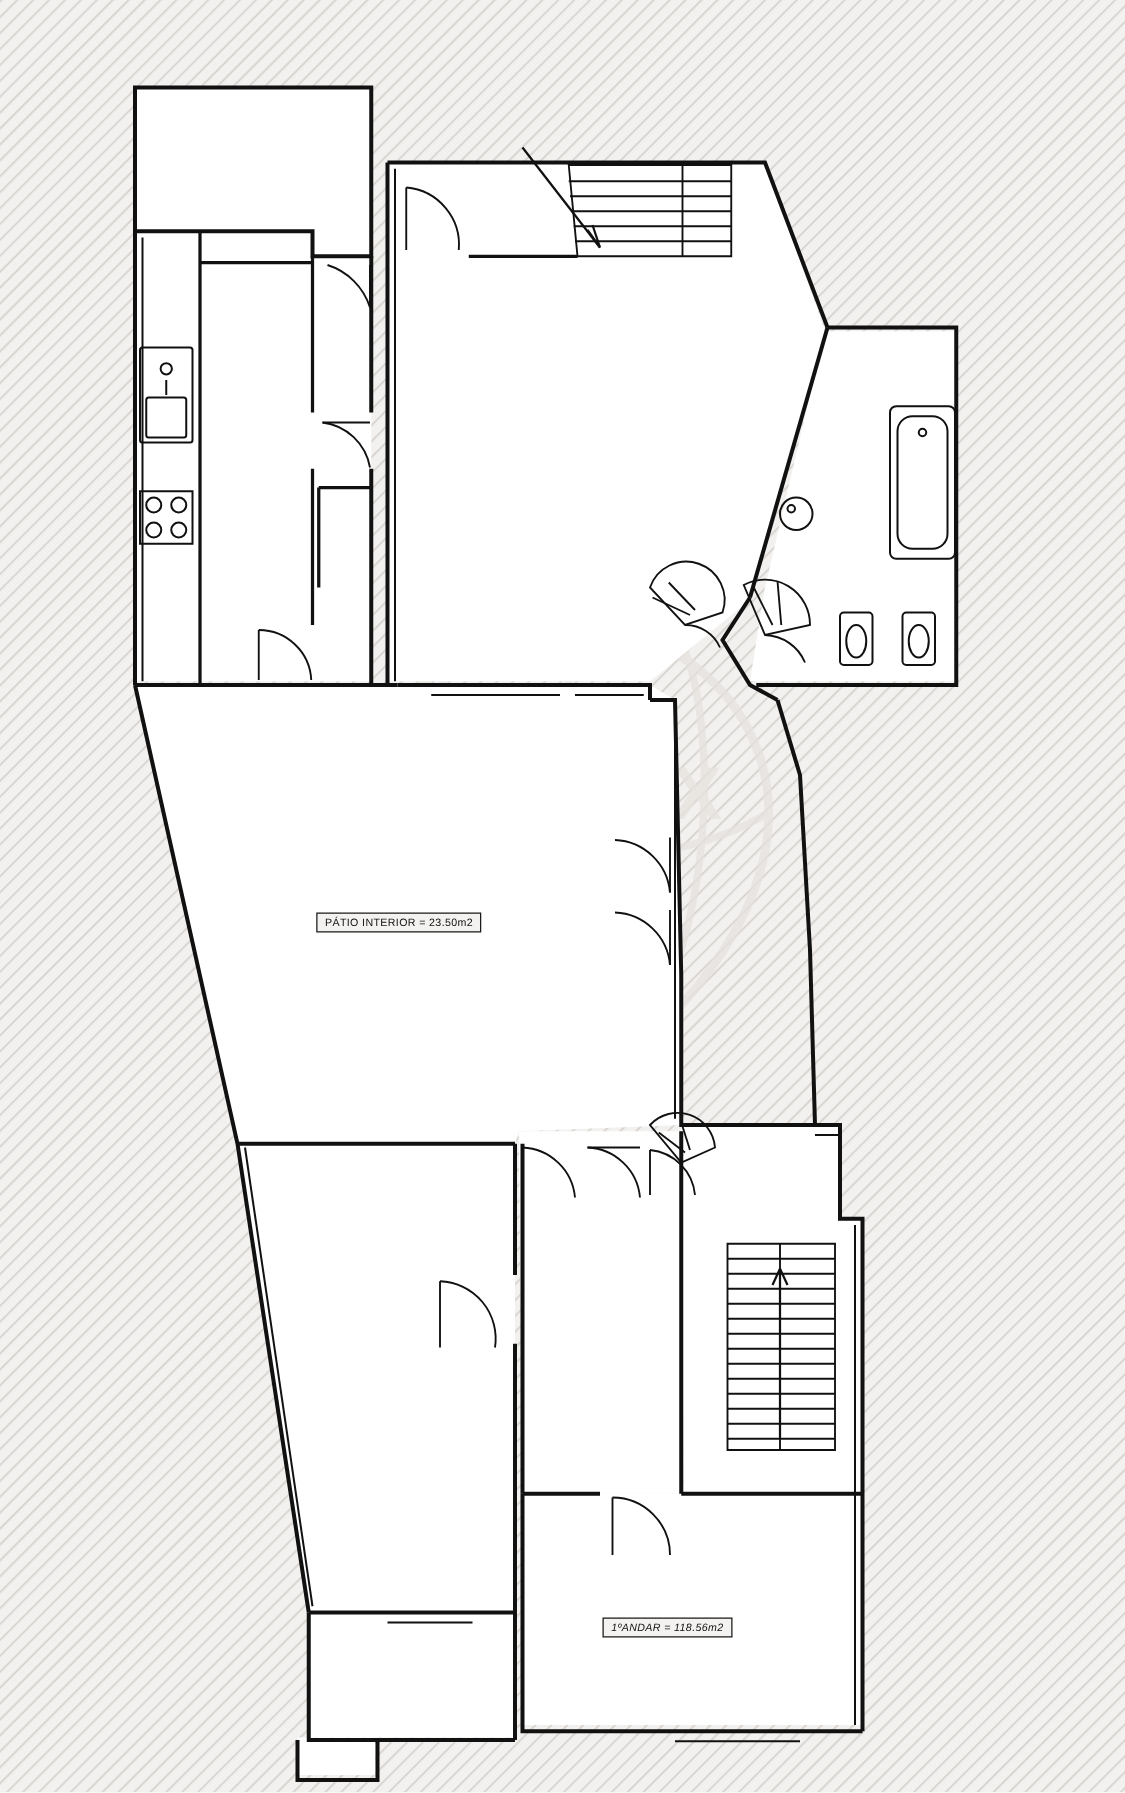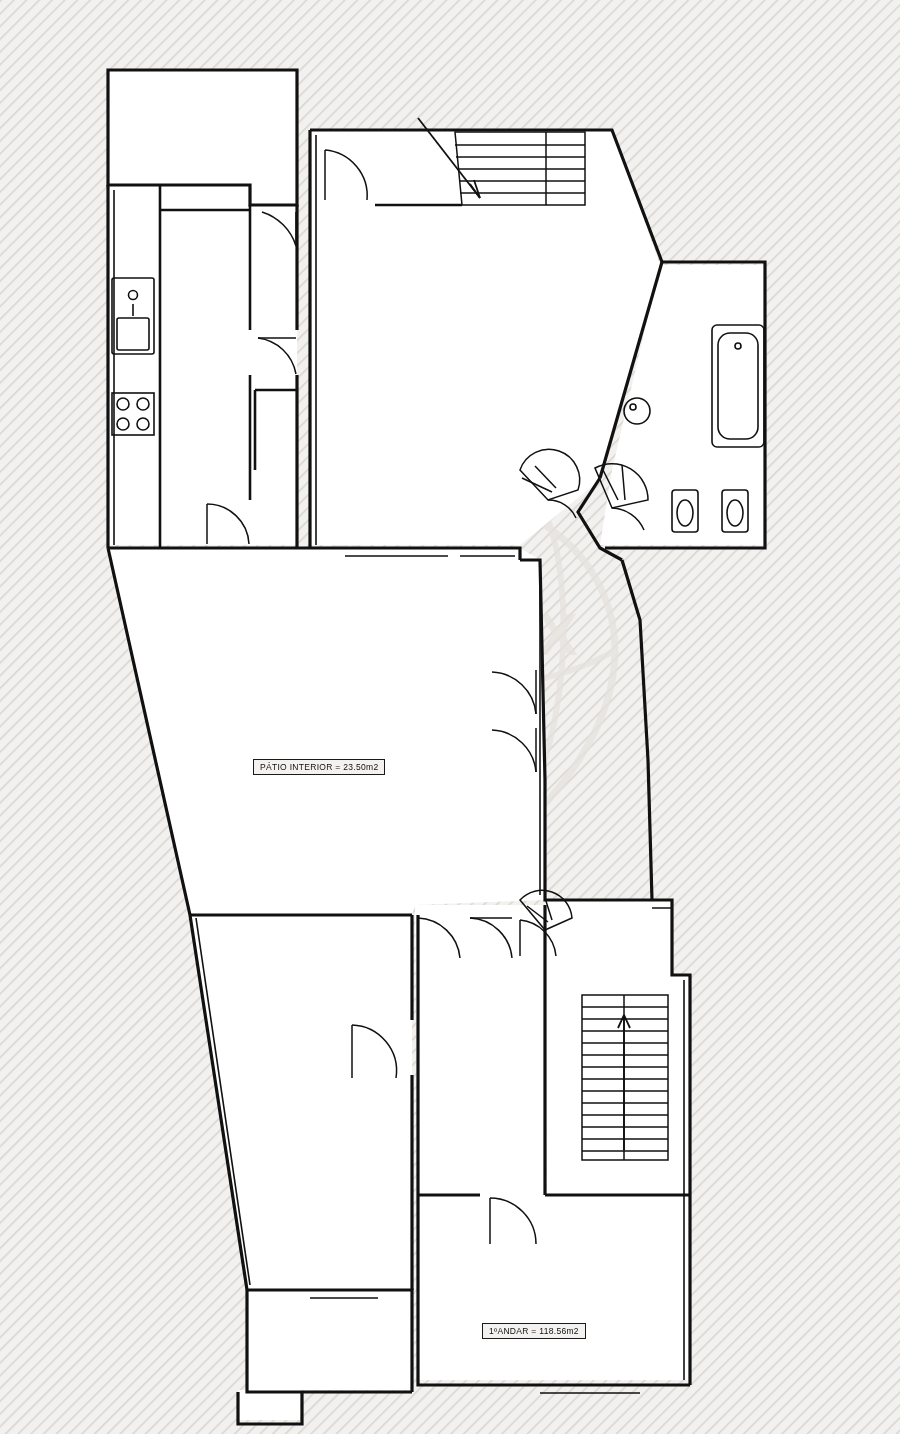--- a/index.html
+++ b/index.html
@@ -35,29 +35,29 @@
   .label-box {
     position: absolute;
     background: #f4f2f0;
     border: 1px solid #1a1a1a;
     font-size: 8.5px;
     letter-spacing: 0.3px;
     color: #111;
     padding: 2px 6px 2px 6px;
     white-space: nowrap;
     font-family: "Liberation Sans", sans-serif;
-    margin-top: 29px;
   }
   #label-patio {
     left: 253px;
     top: 730px;
   }
   #label-andar {
     left: 482px;
     top: 1294px;
+    font-style: italic;
   }
   .wm {
     position: absolute;
     pointer-events: none;
   }
 </style>
 </head>
 <body>
 
 <div id="plan-root">

